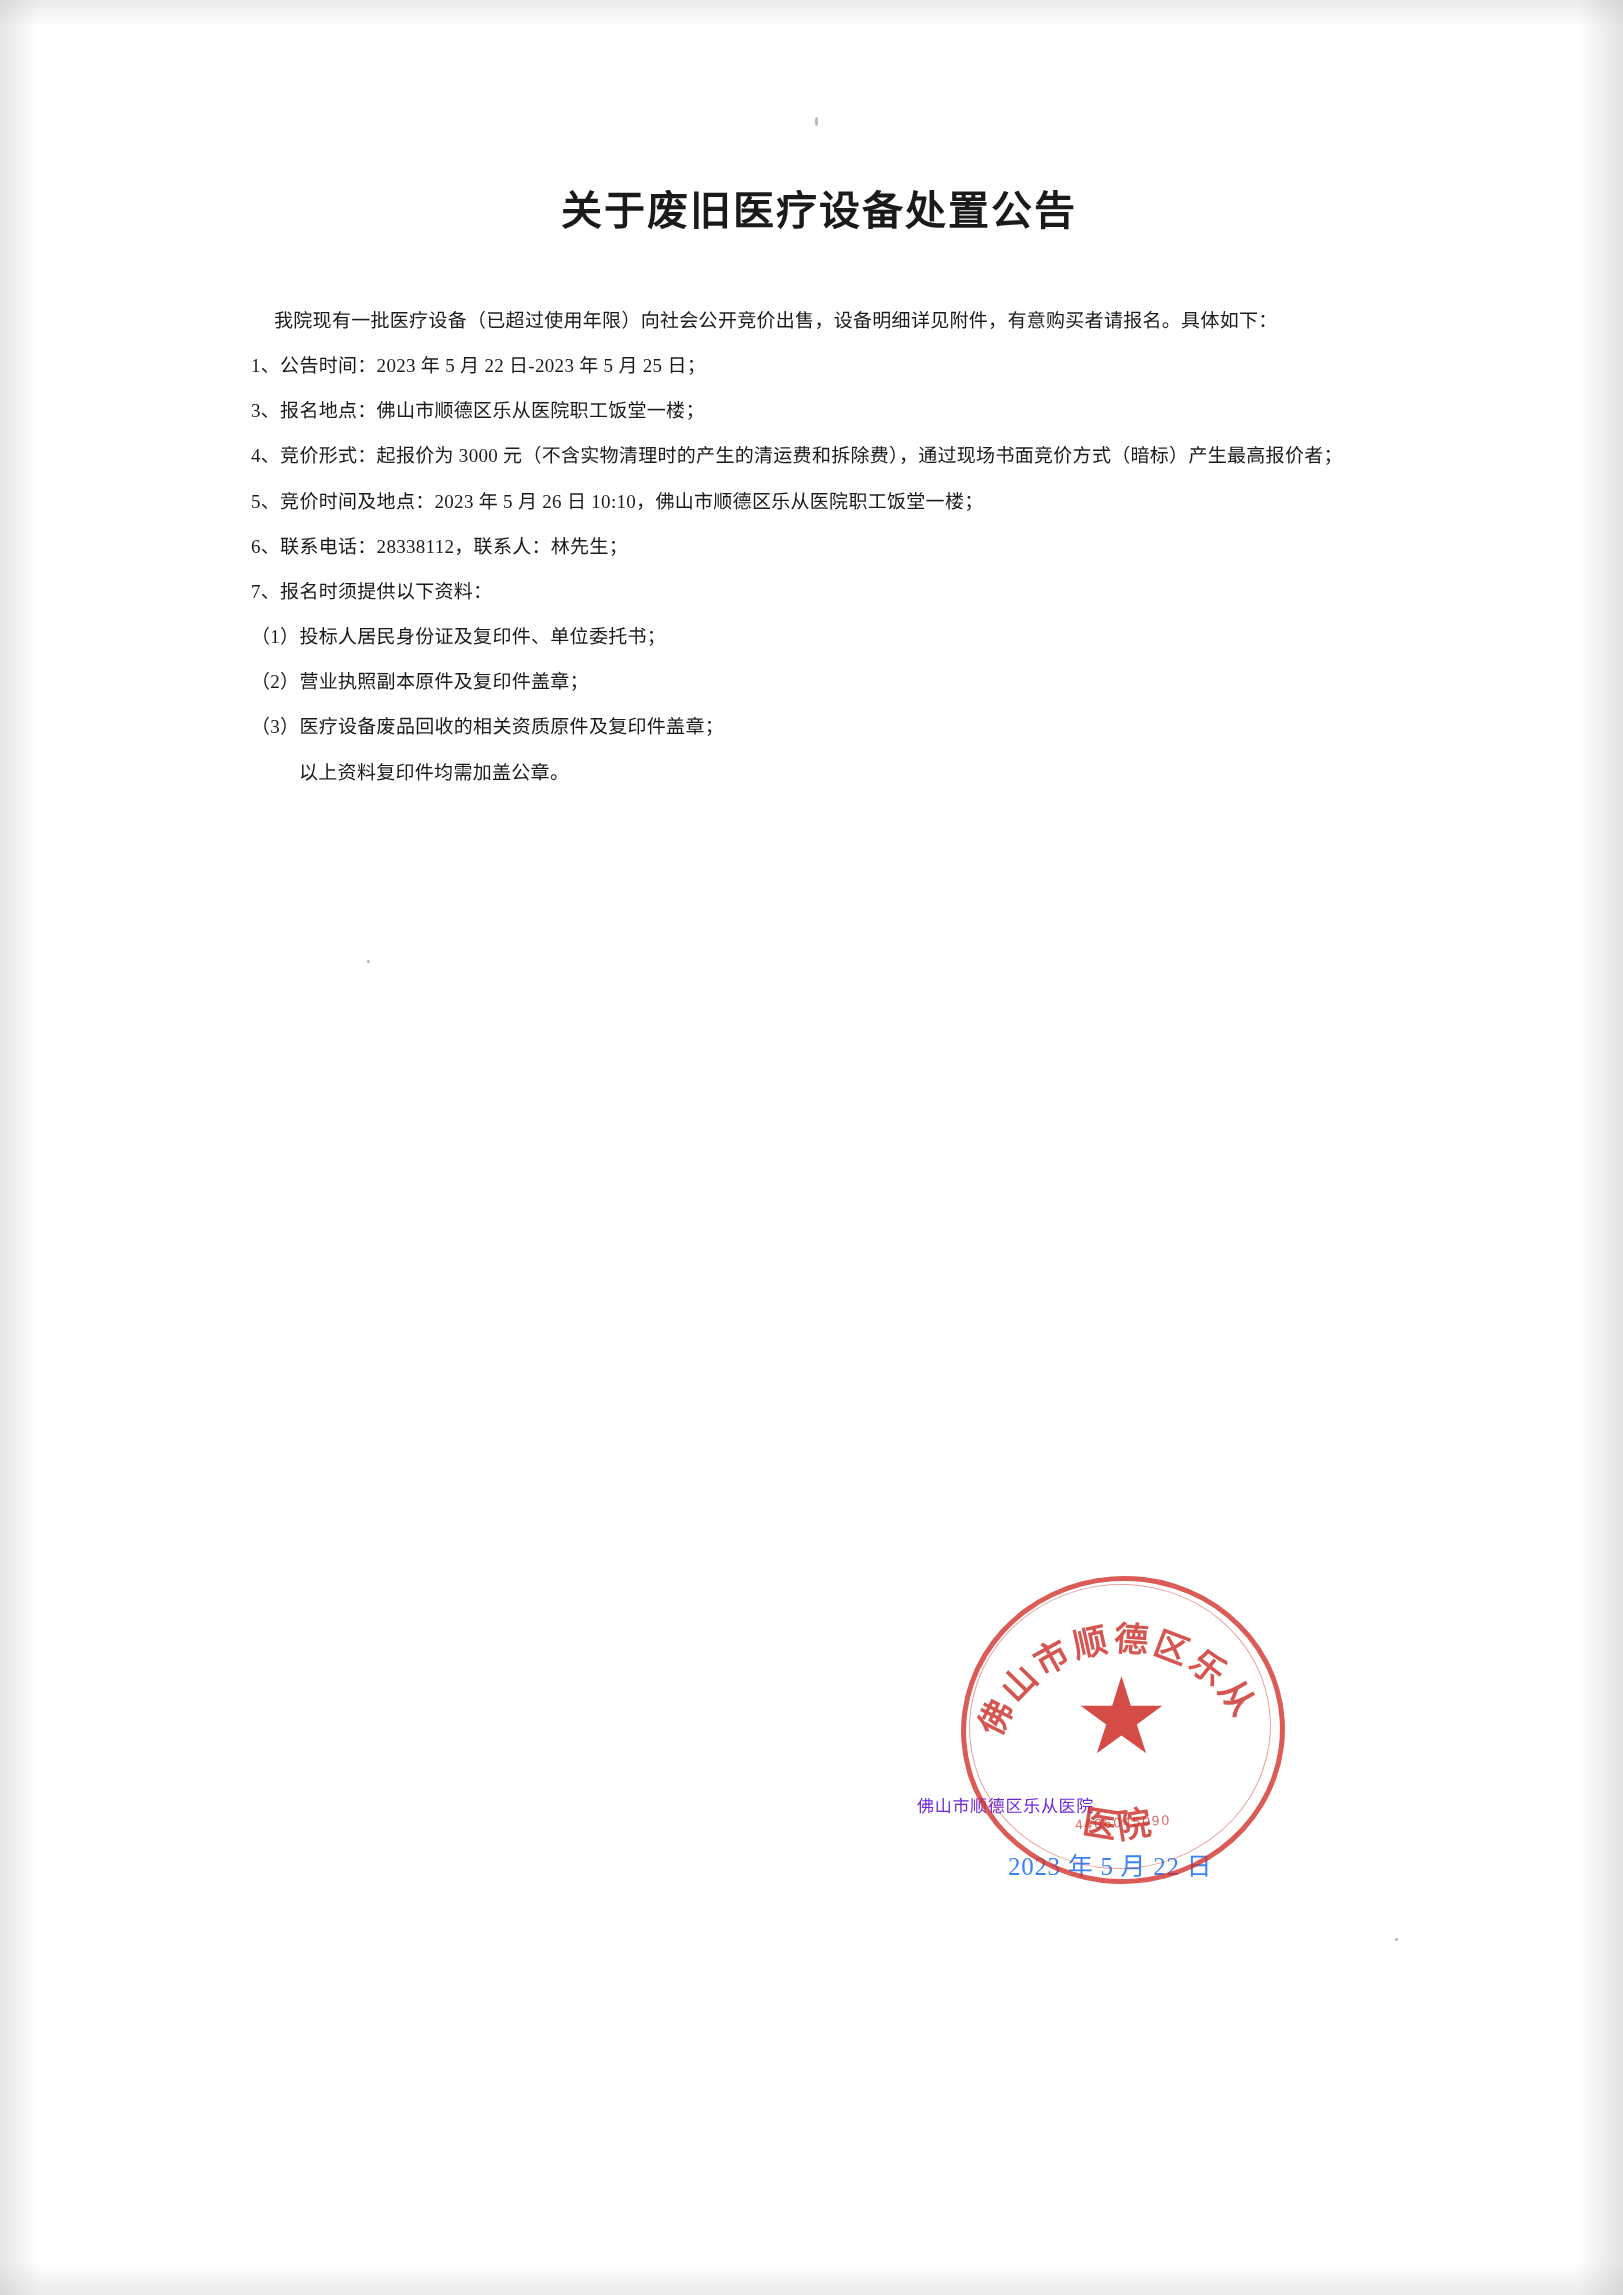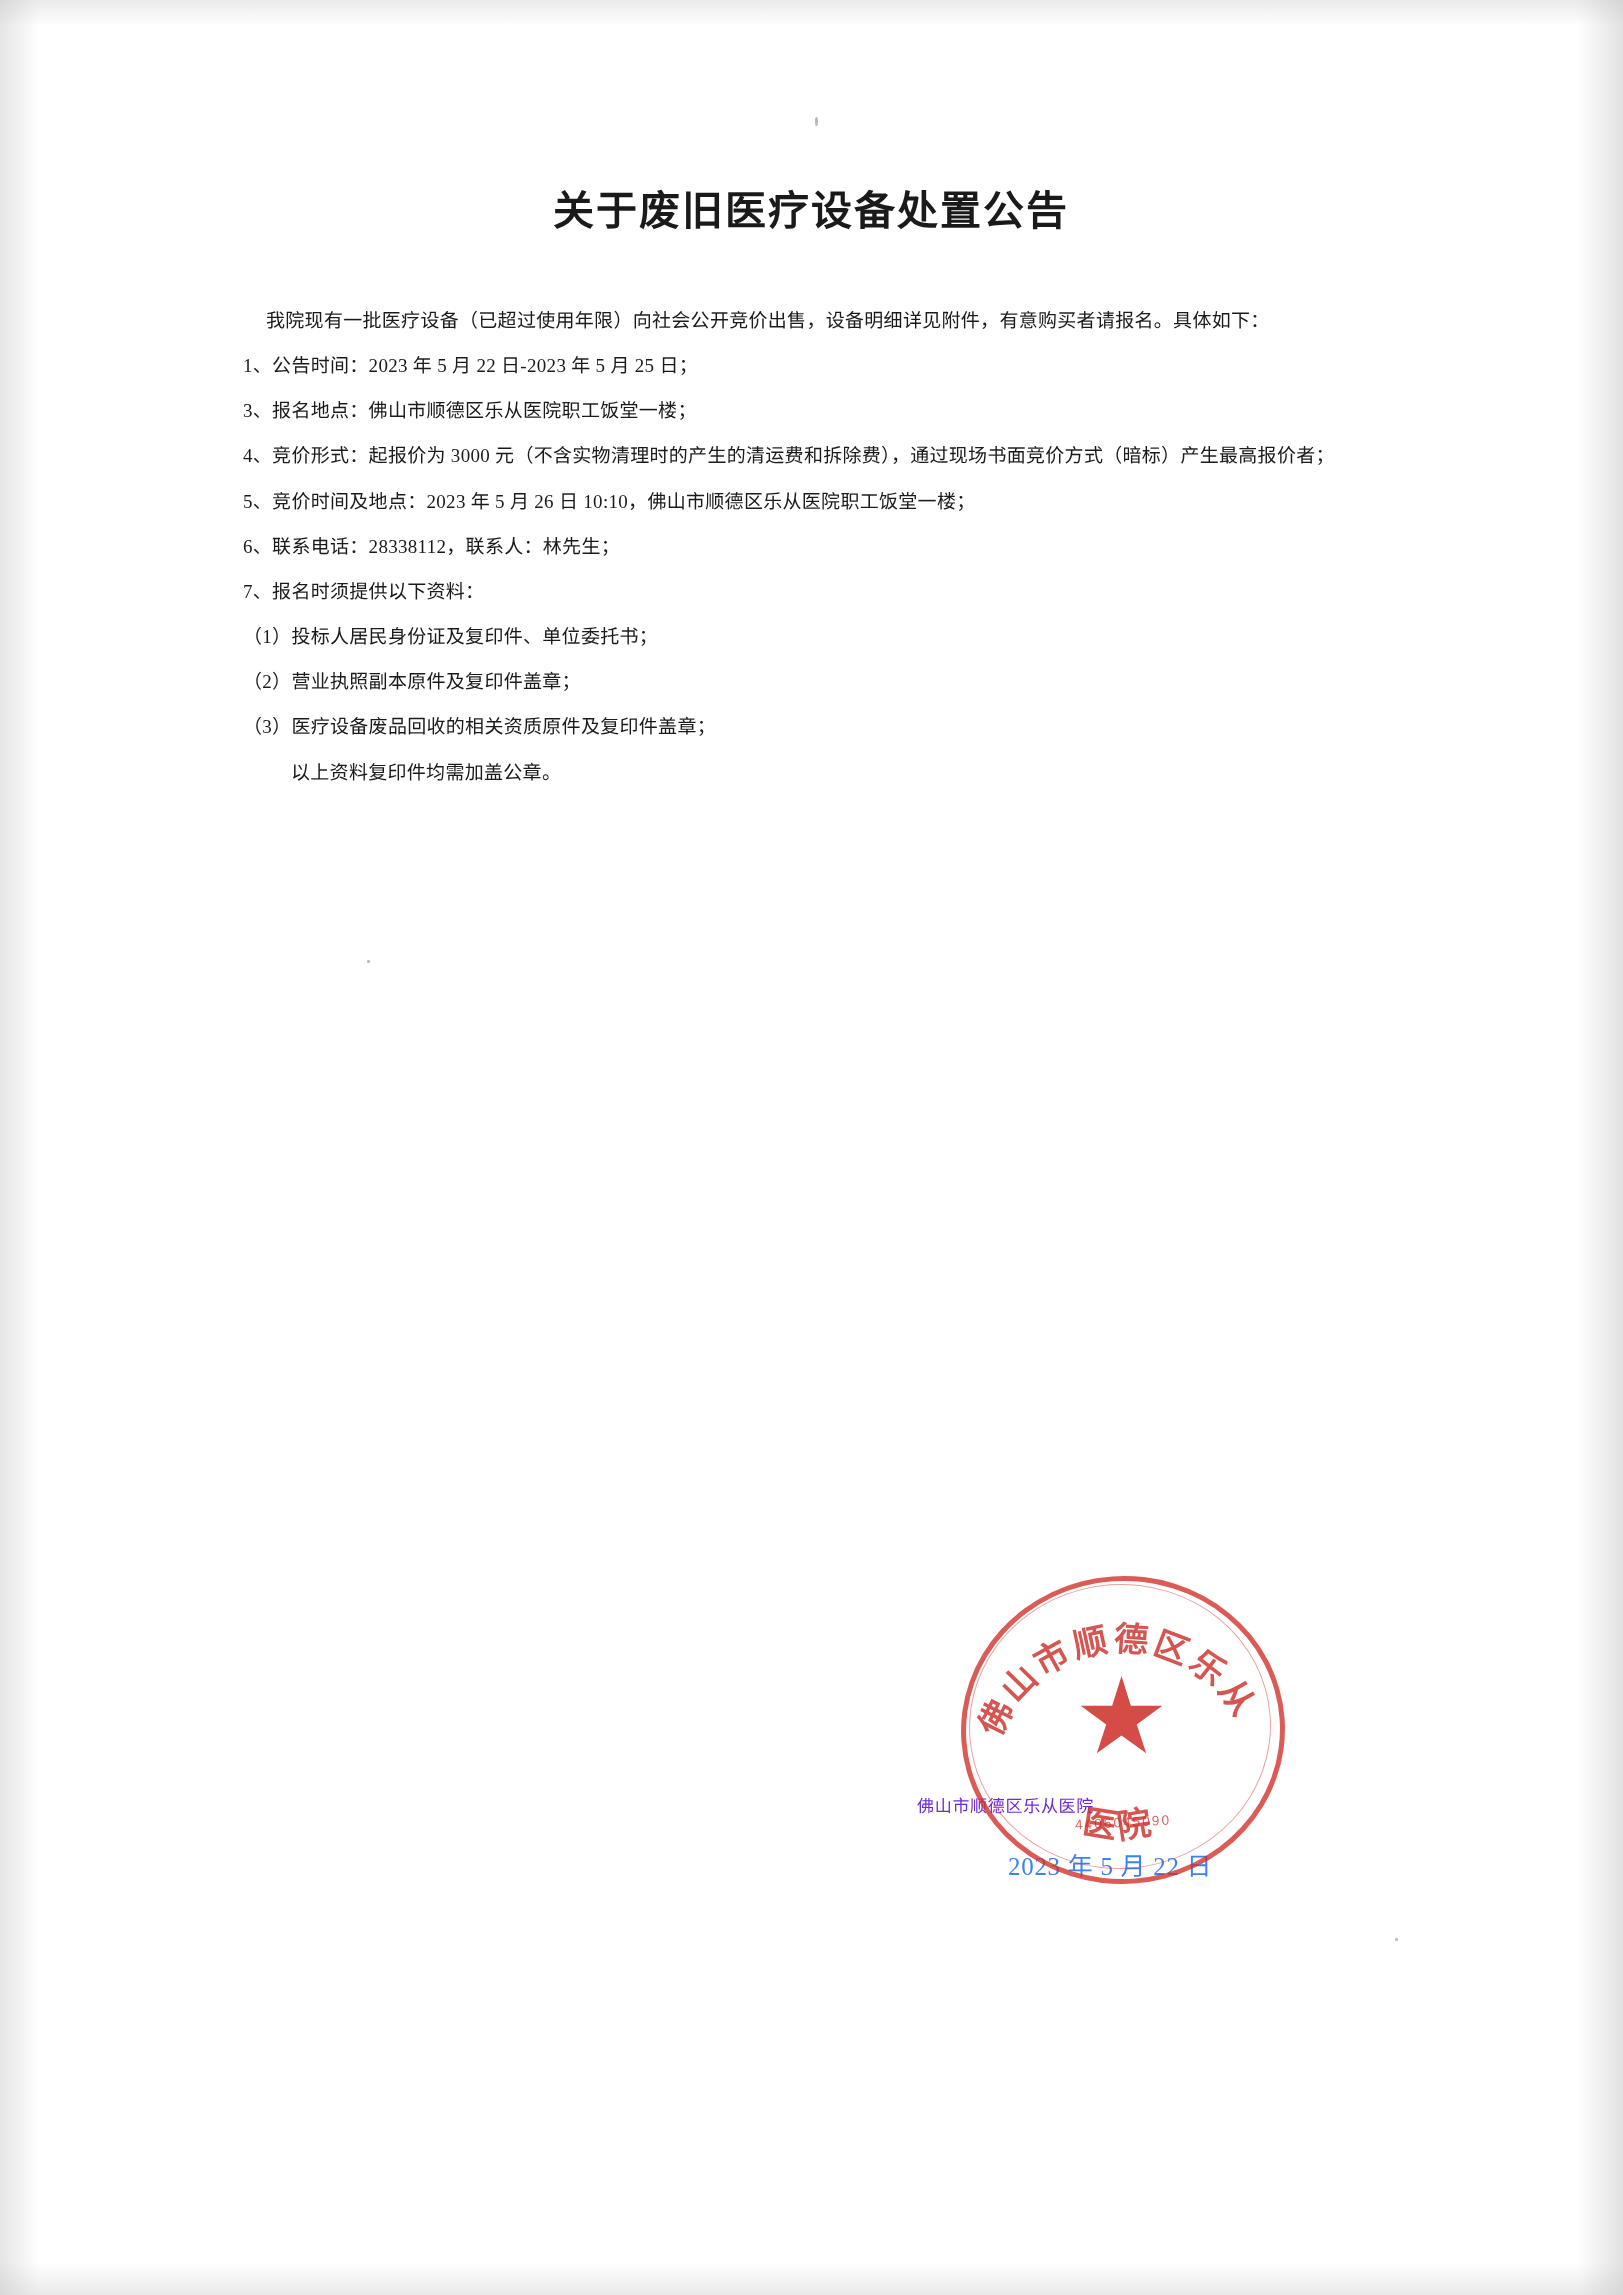--- a/index.html
+++ b/index.html
@@ -49,21 +49,21 @@
   }
   .speck {
     position: absolute;
     background: #b9b9b9;
     border-radius: 50%;
     pointer-events: none;
   }
 
   .doc-body {
     position: absolute;
-    left: 212px;
+    left: 220px;
     top: 177px;
     width: 1198px;
   }
 
   .doc-title {
     text-align: center;
     font-size: 41px;
     letter-spacing: 2px;
     font-weight: 700;
     margin: 0 0 69px 0;

